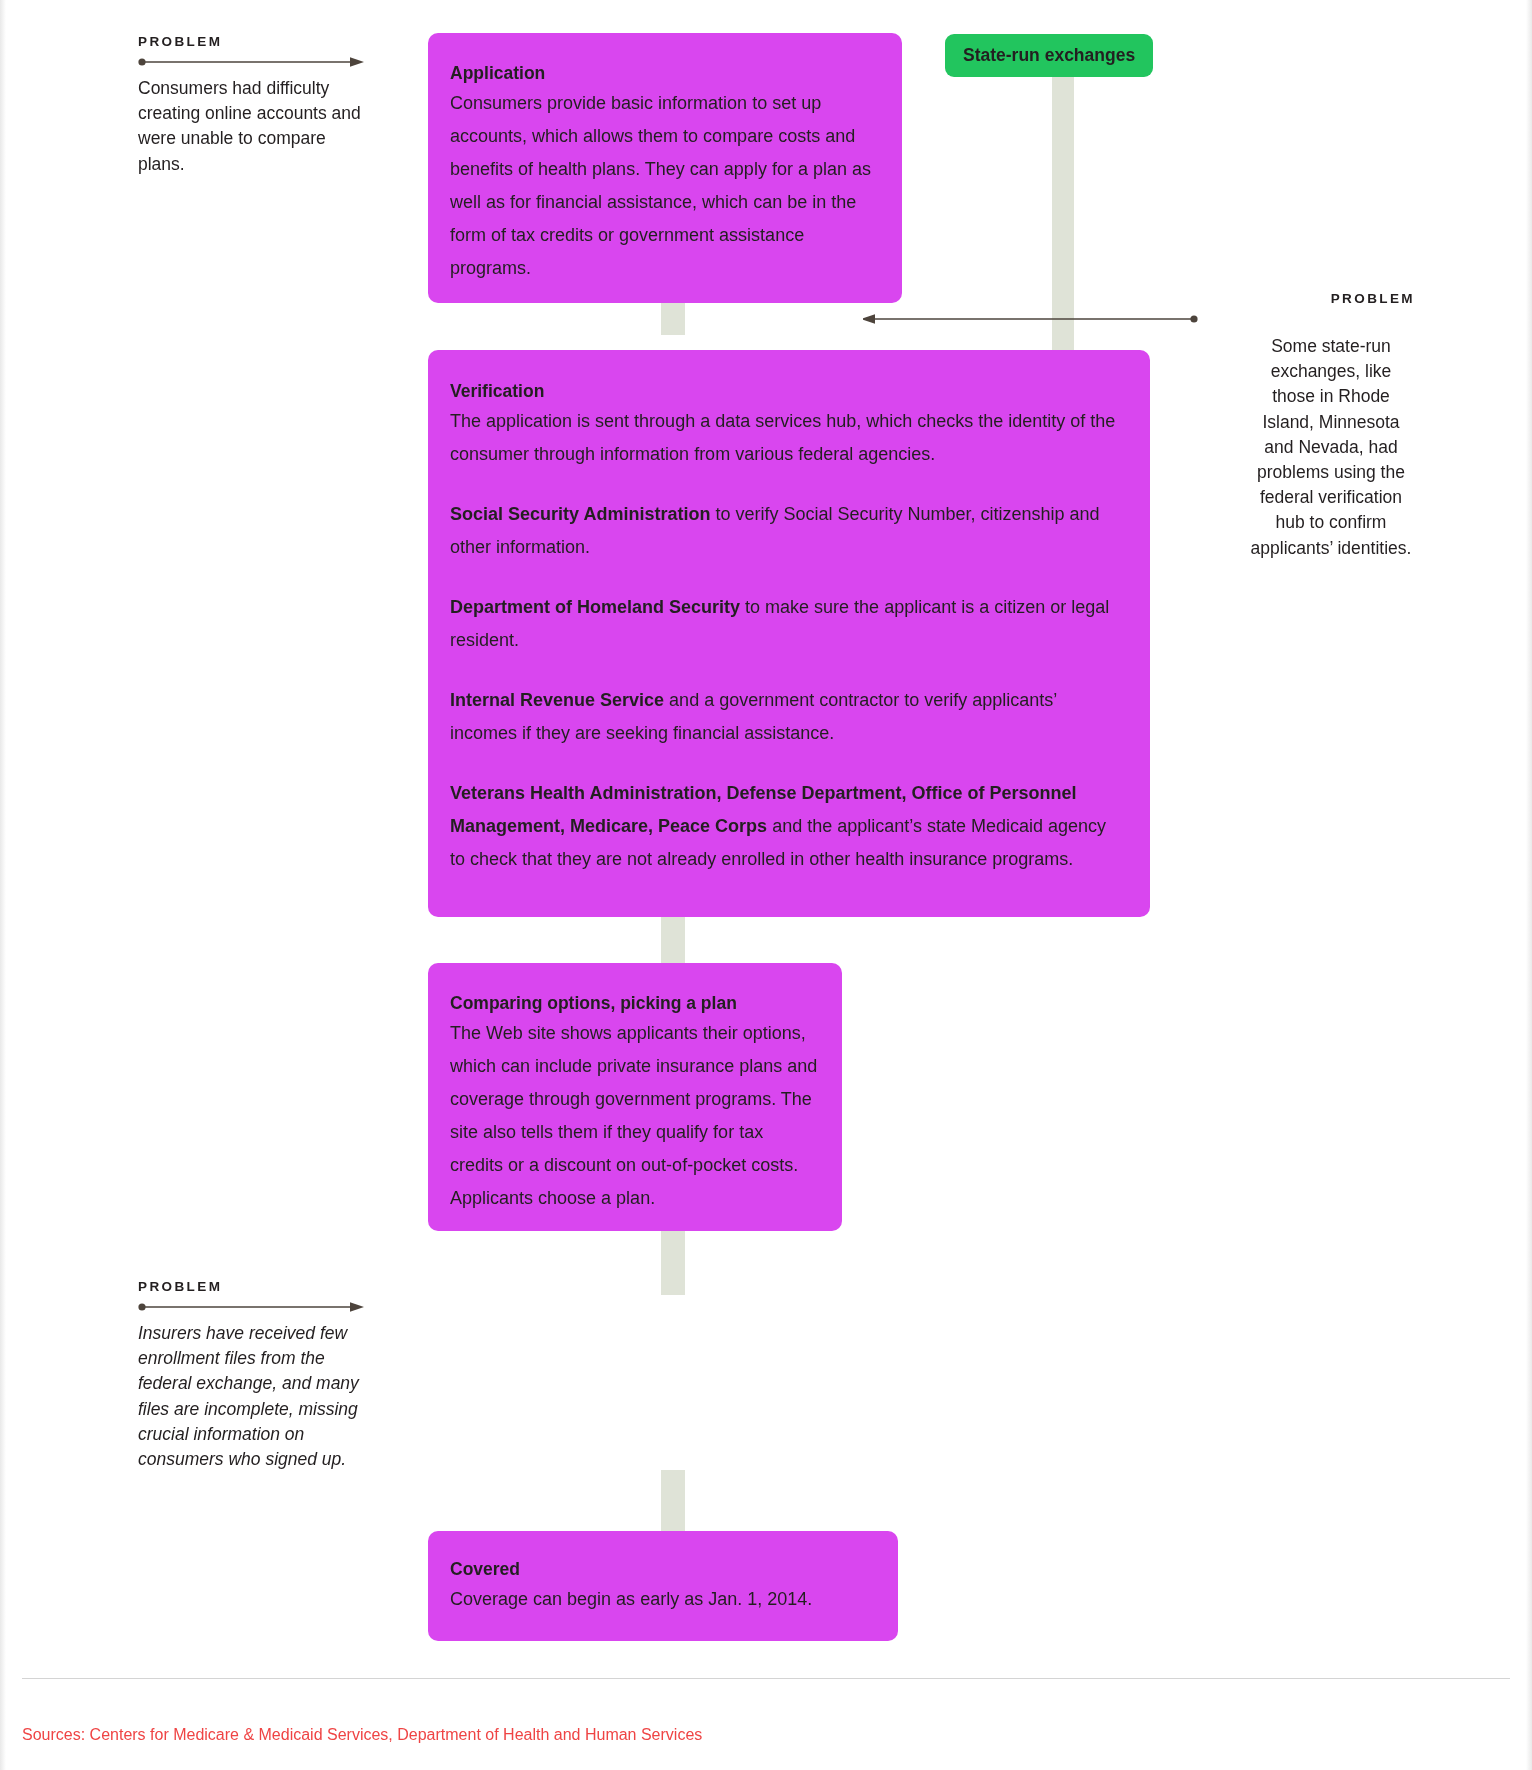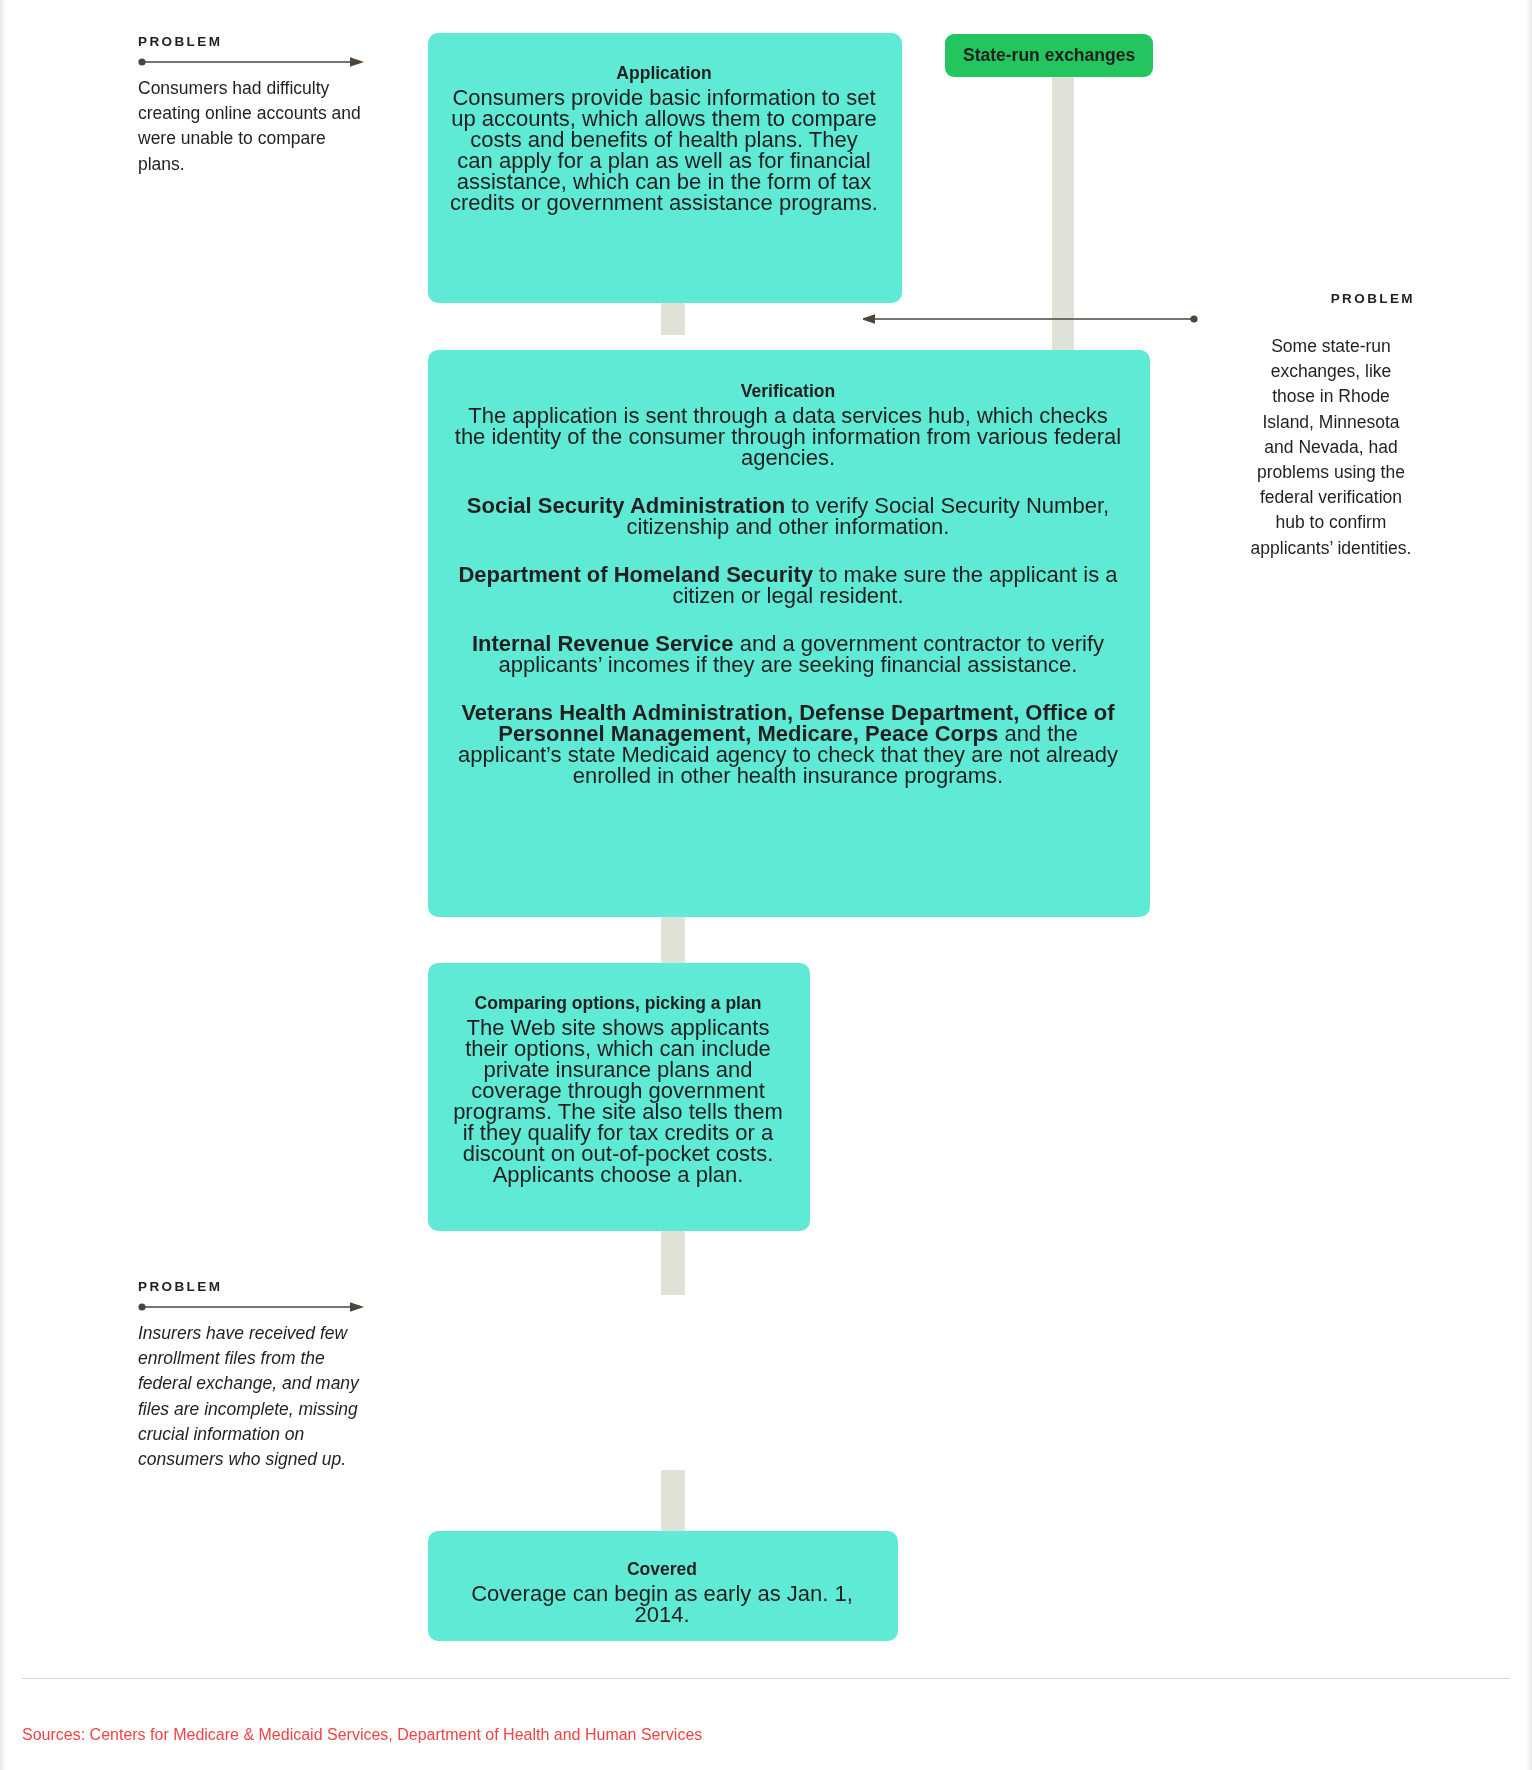--- a/index.html
+++ b/index.html
@@ -20,36 +20,35 @@
     position: absolute;
     left: 0; top: 0;
     width: 1532px;
     height: 1770px;
     background: #ffffff;
   }
 
   
   .box {
     position: absolute;
-    background: #5eead4;
+    background: #d946ef;
     border-radius: 10px;
     box-sizing: border-box;
     padding: 26px 24px 26px 22px;
-    text-align: center;
   }
   .box-title {
     font-weight: bold;
     font-size: 17.5px;
     line-height: 28px;
     color: #231f20;
     margin: 0 0 0 0;
   }
   .box-body {
-    font-size: 22px;
-    line-height: 21px;
+    font-size: 18px;
+    line-height: 33px;
     color: #231f20;
     margin: 0;
   }
   .box-body b { font-weight: bold; }
   .para { margin: 0 0 27px 0; }
   .para:last-child { margin-bottom: 0; }
 
   
   .connector {
     position: absolute;
@@ -159,21 +158,21 @@
 
     <div class="box-body para">
       <b>Internal Revenue Service</b><span> and a government contractor to verify applicants’ incomes if they are seeking financial assistance.</span>
     </div>
 
     <div class="box-body para">
       <b>Veterans Health Administration, Defense Department, Office of Personnel Management, Medicare, Peace Corps</b><span> and the applicant’s state Medicaid agency to check that they are not already enrolled in other health insurance programs.</span>
     </div>
   </div>
 
-  <div class="box" style="left:428px; top:963px; width:382px; height:268px;">
+  <div class="box" style="left:428px; top:963px; width:414px; height:268px;">
     <div class="box-title">Comparing options, picking a plan</div>
     <div class="box-body">The Web site shows applicants their options, which can include private insurance plans and coverage through government programs. The site also tells them if they qualify for tax credits or a discount on out-of-pocket costs. Applicants choose a plan.</div>
   </div>
 
 
   <div class="box" style="left:428px; top:1531px; width:470px; height:110px; padding-top:24px;">
     <div class="box-title">Covered</div>
     <div class="box-body">Coverage can begin as early as Jan. 1, 2014.</div>
   </div>
 

